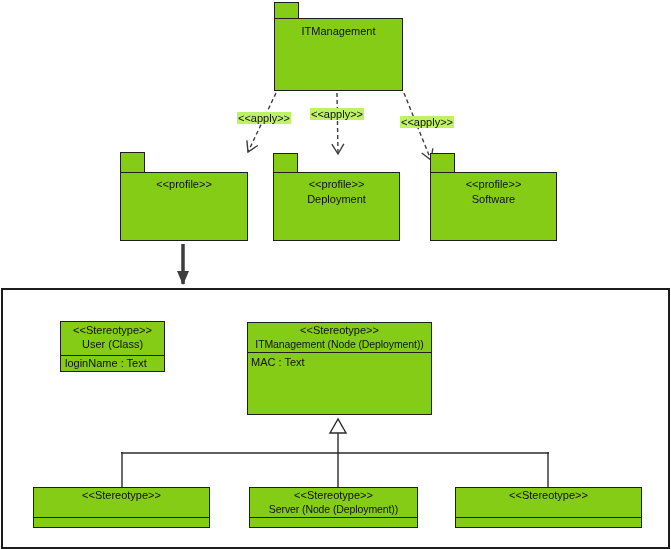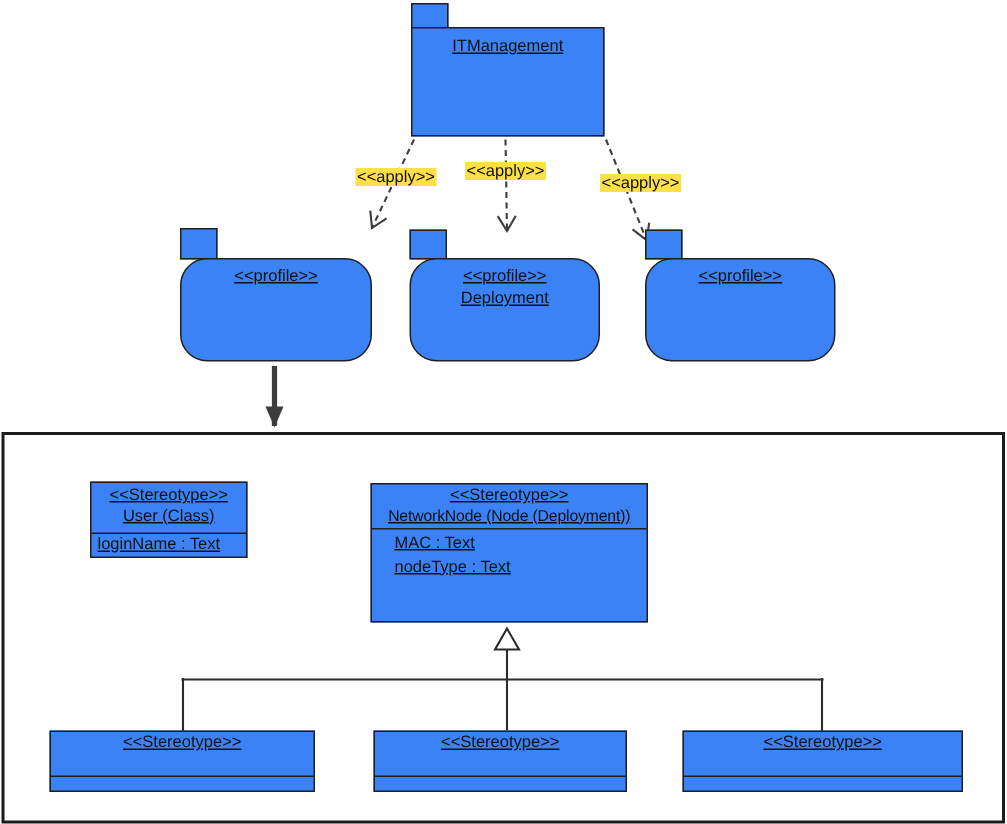--- a/index.html
+++ b/index.html
@@ -1,32 +1,32 @@
 <!DOCTYPE html>
 <html><head>
 <meta charset="utf-8">
 <style>
   html,body{margin:0;padding:0;background:#ffffff;}
   body{width:671px;height:549px;position:relative;overflow:hidden;
        font-family:"Liberation Sans",sans-serif;color:#111;font-size:11px;}
   .frame{position:absolute;left:1px;top:288px;width:665px;height:257px;
          border:2px solid #1c1c1c;background:#ffffff;z-index:0;}
   svg.connectors{position:absolute;left:0;top:0;z-index:1;}
-  .shape{position:absolute;background:#3b82f6;border:1.5px solid #1f1f1f;
-         box-sizing:border-box;z-index:2;text-decoration:underline;}
+  .shape{position:absolute;background:#84cc16;border:1.5px solid #1f1f1f;
+         box-sizing:border-box;z-index:2;}
   .pkg-body{text-align:center;}
   .pkg-line{line-height:15px;white-space:nowrap;}
-  .pkg-pad{padding-top:4px;border-radius:18px;}
+  .pkg-pad{padding-top:4px;}
   .st-box{display:flex;flex-direction:column;z-index:2;}
   .st-header{text-align:center;line-height:13.5px;padding-top:2px;white-space:nowrap;}
   .st-attrs{border-top:1.5px solid #1f1f1f;text-align:left;padding:0 4px;
             line-height:15.5px;white-space:nowrap;flex:1;}
   .st-empty{border-top:1.5px solid #1f1f1f;flex:1;}
   .long-name{font-size:10.5px;letter-spacing:-0.1px;}
-  .apply{position:absolute;background:#fde047;padding:0 1px;z-index:3;white-space:nowrap;}
+  .apply{position:absolute;background:#bef264;padding:0 1px;z-index:3;white-space:nowrap;}
 </style>
 </head>
 <body>
 
 <div class="frame"></div>
 
 <svg class="connectors" width="671" height="549">
   <defs>
     <marker id="vOpen" markerUnits="userSpaceOnUse" markerWidth="16" markerHeight="16" viewBox="0 0 16 16" refX="13" refY="8" orient="auto">
       <path d="M3,2 L13,8 L3,14" fill="none" stroke="#3d3d3d" stroke-width="1.4"></path>
@@ -74,54 +74,55 @@
   <div class="shape pkg-body pkg-pad" style="left:273px;top:172px;width:127px;height:69px">
     <div class="pkg-line">&lt;&lt;profile&gt;&gt;</div>
     <div class="pkg-line">Deployment</div>
   </div>
 </div>
 
 <div>
   <div class="shape" style="left:430px;top:153px;width:25px;height:20px"></div>
   <div class="shape pkg-body pkg-pad" style="left:430px;top:172px;width:127px;height:69px">
     <div class="pkg-line">&lt;&lt;profile&gt;&gt;</div>
+    <div class="pkg-line">Software</div>
   </div>
 </div>
 
 <div class="shape st-box" style="left:60px;top:321px;width:105px;height:51px">
   <div class="st-header" style="height:31px">
     <div>&lt;&lt;Stereotype&gt;&gt;</div>
     <div>User (Class)</div>
   </div>
   <div class="st-attrs">
     <div>loginName : Text</div>
   </div>
 </div>
 
 <div class="shape st-box" style="left:247px;top:322px;width:185px;height:93px">
   <div class="st-header" style="height:28px;padding-top:1px">
     <div>&lt;&lt;Stereotype&gt;&gt;</div>
-    <div class="long-name">NetworkNode (Node (Deployment))</div>
+    <div class="long-name">ITManagement (Node (Deployment))</div>
   </div>
-  <div class="st-attrs" style="padding:2px 15px">
+  <div class="st-attrs" style="padding:2px 3px">
     <div>MAC : Text</div>
-    <div>nodeType : Text</div>
   </div>
 </div>
 
 <div class="shape st-box" style="left:33px;top:487px;width:177px;height:41px">
   <div class="st-header" style="height:28px;padding-top:1px">
     <div>&lt;&lt;Stereotype&gt;&gt;</div>
   </div>
   <div class="st-empty"></div>
 </div>
 
 <div class="shape st-box" style="left:249px;top:487px;width:169px;height:41px">
   <div class="st-header" style="height:28px;padding-top:1px">
     <div>&lt;&lt;Stereotype&gt;&gt;</div>
+    <div class="long-name">Server (Node (Deployment))</div>
   </div>
   <div class="st-empty"></div>
 </div>
 
 <div class="shape st-box" style="left:455px;top:487px;width:187px;height:41px">
   <div class="st-header" style="height:28px;padding-top:1px">
     <div>&lt;&lt;Stereotype&gt;&gt;</div>
   </div>
   <div class="st-empty"></div>
 </div>

